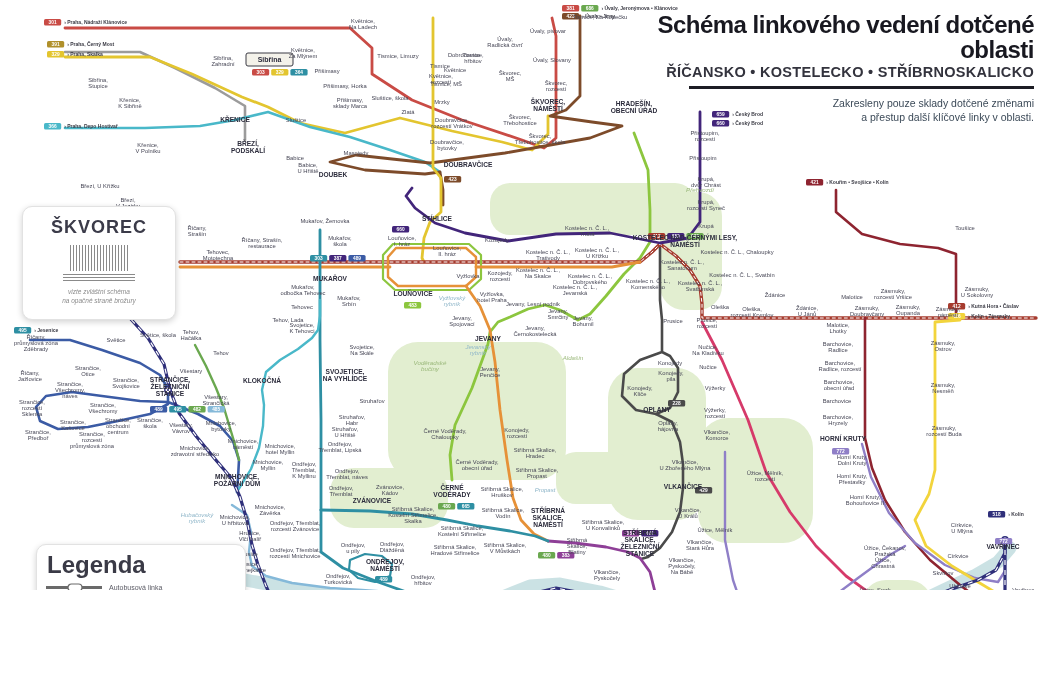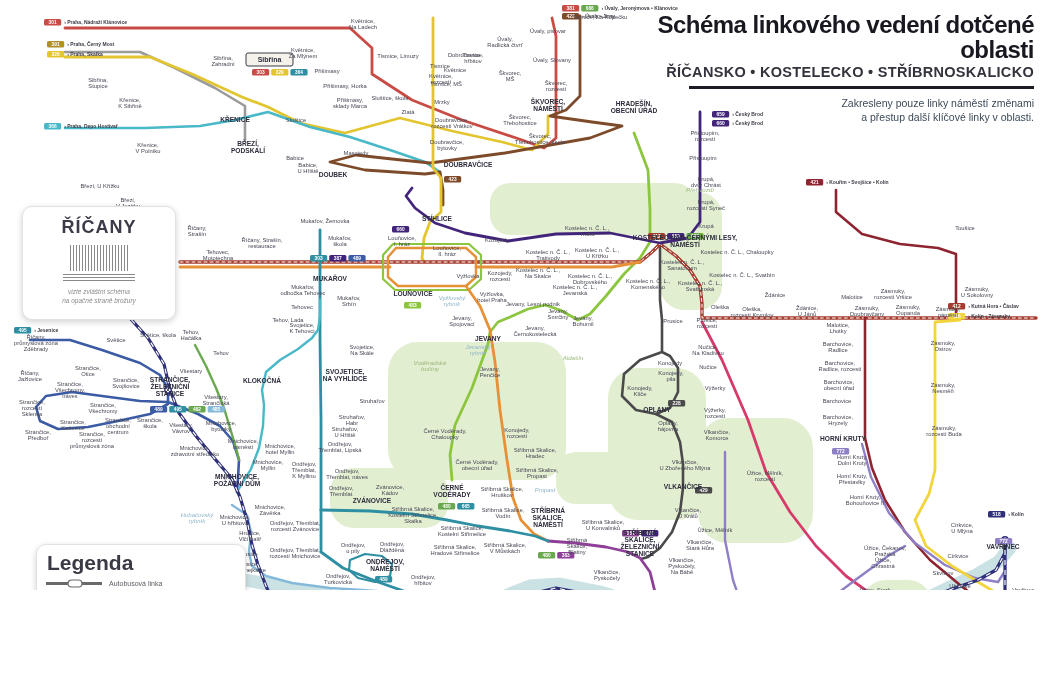--- a/index.html
+++ b/index.html
@@ -17,21 +17,21 @@
       border:1px solid #e2e2e2;border-radius:10px;box-shadow:0 2px 6px rgba(0,0,0,.18);z-index:6;text-align:center;}
   #ricany-box .rt{font-size:18px;font-weight:bold;color:#3b3b49;letter-spacing:1px;margin-top:10px;}
   #ricany-barcode{width:58px;height:26px;margin:7px auto 1px;
       background:repeating-linear-gradient(90deg,#8a8a8a 0 1px,transparent 1px 3px);}
   #ricany-barcode2{width:72px;height:9px;margin:0 auto 6px;
       background:repeating-linear-gradient(0deg,#8a8a8a 0 1px,transparent 1px 3px);}
   .ricany-cap{font-size:6.5px;font-style:italic;color:#8a8a8a;line-height:1.4;}
   
   #legend-box{position:absolute;left:36px;top:544px;width:210px;height:118px;background:#fff;
       border:1px solid #e2e2e2;border-radius:10px;box-shadow:0 2px 6px rgba(0,0,0,.18);z-index:6;padding:6px 8px;box-sizing:border-box;}
-  #legend-box .lt{font-size:21px;font-weight:bold;color:#3a3a46;margin:0 0 4px 2px;}
+  #legend-box .lt{font-size:24px;font-weight:bold;color:#3a3a46;margin:0 0 4px 2px;}
   .legend-row{display:flex;align-items:center;gap:6px;margin:2.5px 0;}
   .legend-row svg{flex:0 0 auto;}
   .legend-label{font-size:7px;color:#5a5a64;}
 </style>
 </head>
 <body>
 
 <div id="page">
   <svg id="map" width="1044" height="691" viewBox="0 0 1044 691">
       <rect x="490" y="183" width="205" height="52" rx="20" fill="#e2eed0"></rect>
@@ -470,26 +470,26 @@
       <text x="573" y="360" text-anchor="middle" font-size="6.2" font-weight="normal" fill="#9ab87a" font-family="&quot;Liberation Sans&quot;,sans-serif" font-style="italic"><tspan x="573" dy="0">Aldašín</tspan></text>
       <text x="700" y="192" text-anchor="middle" font-size="6.2" font-weight="normal" fill="#9ab87a" font-family="&quot;Liberation Sans&quot;,sans-serif" font-style="italic"><tspan x="700" dy="0">Přehvozdí</tspan></text>
       <text x="480" y="585" text-anchor="middle" font-size="6.5" font-weight="bold" fill="#ffffff" font-family="&quot;Liberation Sans&quot;,sans-serif"><tspan x="480" dy="0">‹ Sázava ‹</tspan></text>
       <text x="662" y="629" text-anchor="middle" font-size="6.5" font-weight="bold" fill="#ffffff" font-family="&quot;Liberation Sans&quot;,sans-serif"><tspan x="662" dy="0">‹ Sázava ‹</tspan></text>
     </svg>
 
   <div id="title-block">
     <h1>Schéma linkového vedení dotčené oblasti</h1>
     <h2>ŘÍČANSKO • KOSTELECKO • STŘÍBRNOSKALICKO</h2>
     <div id="title-rule"></div>
-    <div class="note-line">Zakresleny pouze linky náměstí změnami</div>
+    <div class="note-line">Zakresleny pouze sklady dotčené změnami</div>
     <div class="note-line">a přestup další klíčové linky v oblasti.</div>
   </div>
 
   <div id="ricany-box">
-    <div class="rt">ŘÍČANY</div>
+    <div class="rt">ŠKVOREC</div>
     <div id="ricany-barcode"></div>
     <div id="ricany-barcode2"></div>
     <div class="ricany-cap">vizte zvláštní schéma</div>
     <div class="ricany-cap">na opačné straně brožury</div>
   </div>
 
   <div id="legend-box">
     <div class="lt">Legenda</div>
     <div class="legend-row">
       <svg width="58" height="9">

